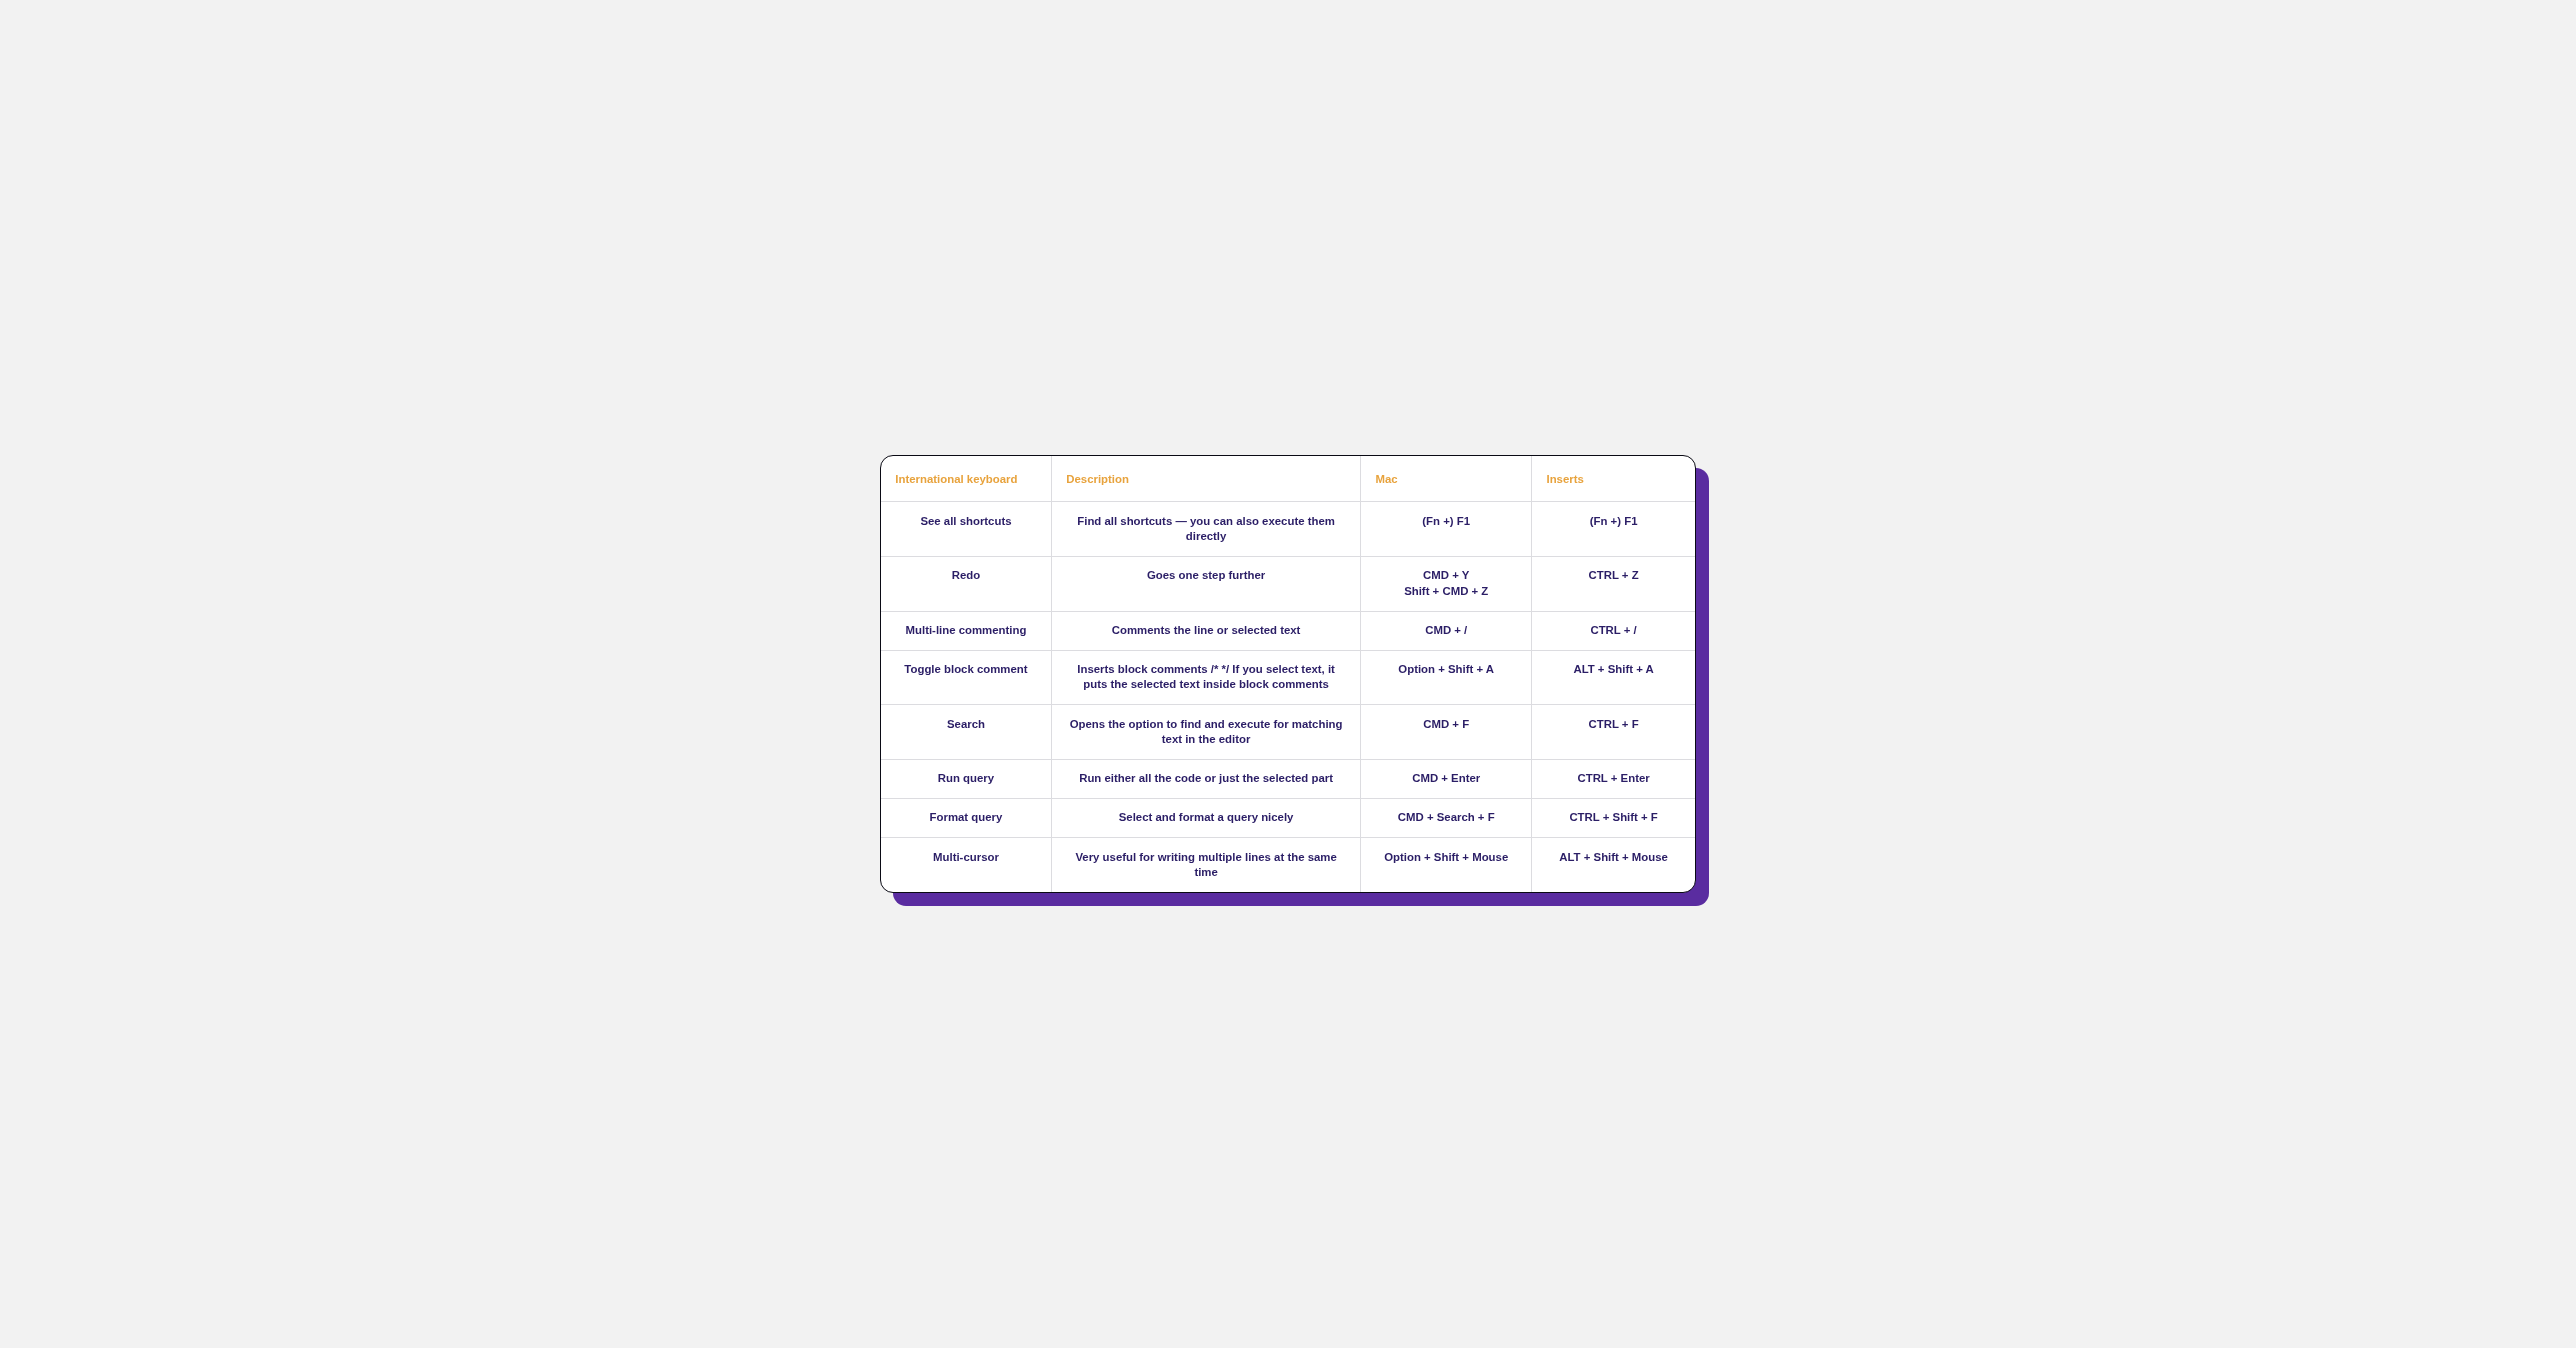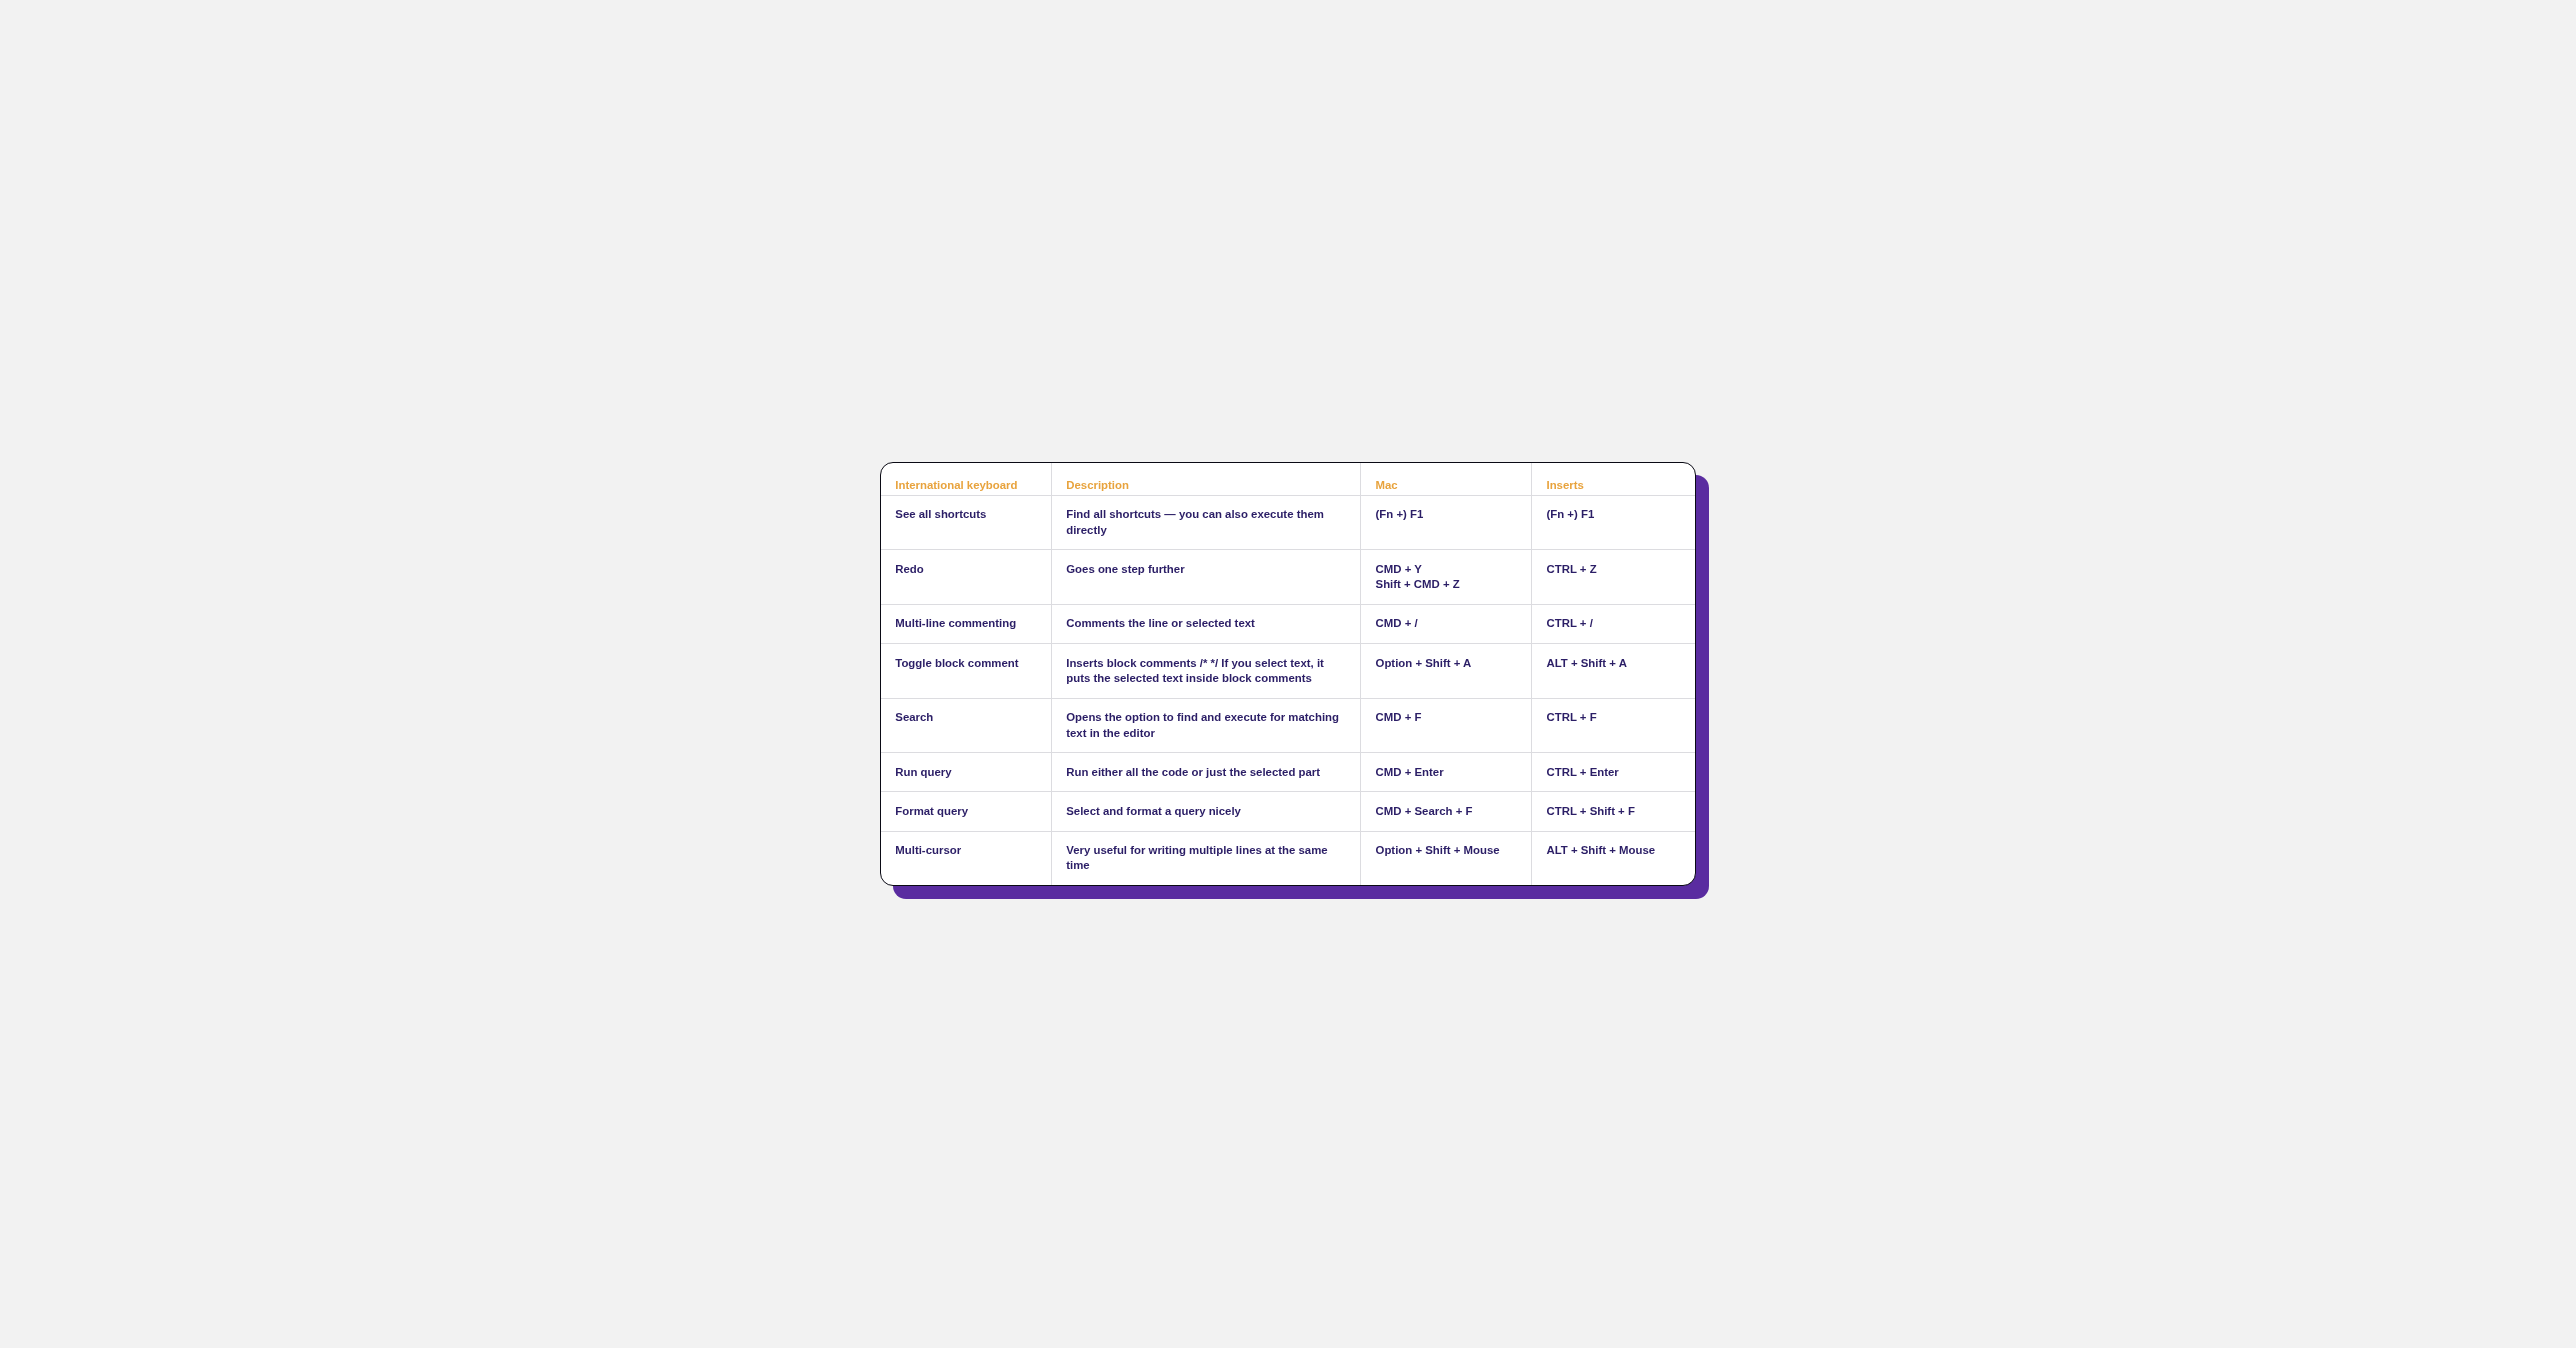--- a/index.html
+++ b/index.html
@@ -46,38 +46,38 @@
       font-size: 11.4px;
       line-height: 1.35;
       font-weight: 700;
       border-bottom: 0.7px solid #dcdce0;
       border-right: 0.7px solid #dcdce0;
     }
     table.shortcuts th {
       color: #e8a33d;
       font-weight: 700;
       padding-top: 15.7px;
-      padding-bottom: 1px;
+      padding-bottom: 14px;
     }
     table.shortcuts td {
       color: #2b1e66;
     }
     table.shortcuts th:last-child,
     table.shortcuts td:last-child {
       border-right: 0;
     }
     table.shortcuts tr:last-child td {
       border-bottom: 0;
     }
     
     col.col-kb   { width: 21%; }
     col.col-desc { width: 38%; }
     col.col-mac  { width: 21%; }
     col.col-win  { width: 20%; }
-    .cell-lines span { display: block; }
+    .cell-lines span { display: block; text-align: center; }
   </style>
 </head>
 <body>
 
 <div class="card-wrap">
   <div class="card-shadow"></div>
 
   <table class="shortcuts">
     <colgroup>
       <col class="col-kb">

